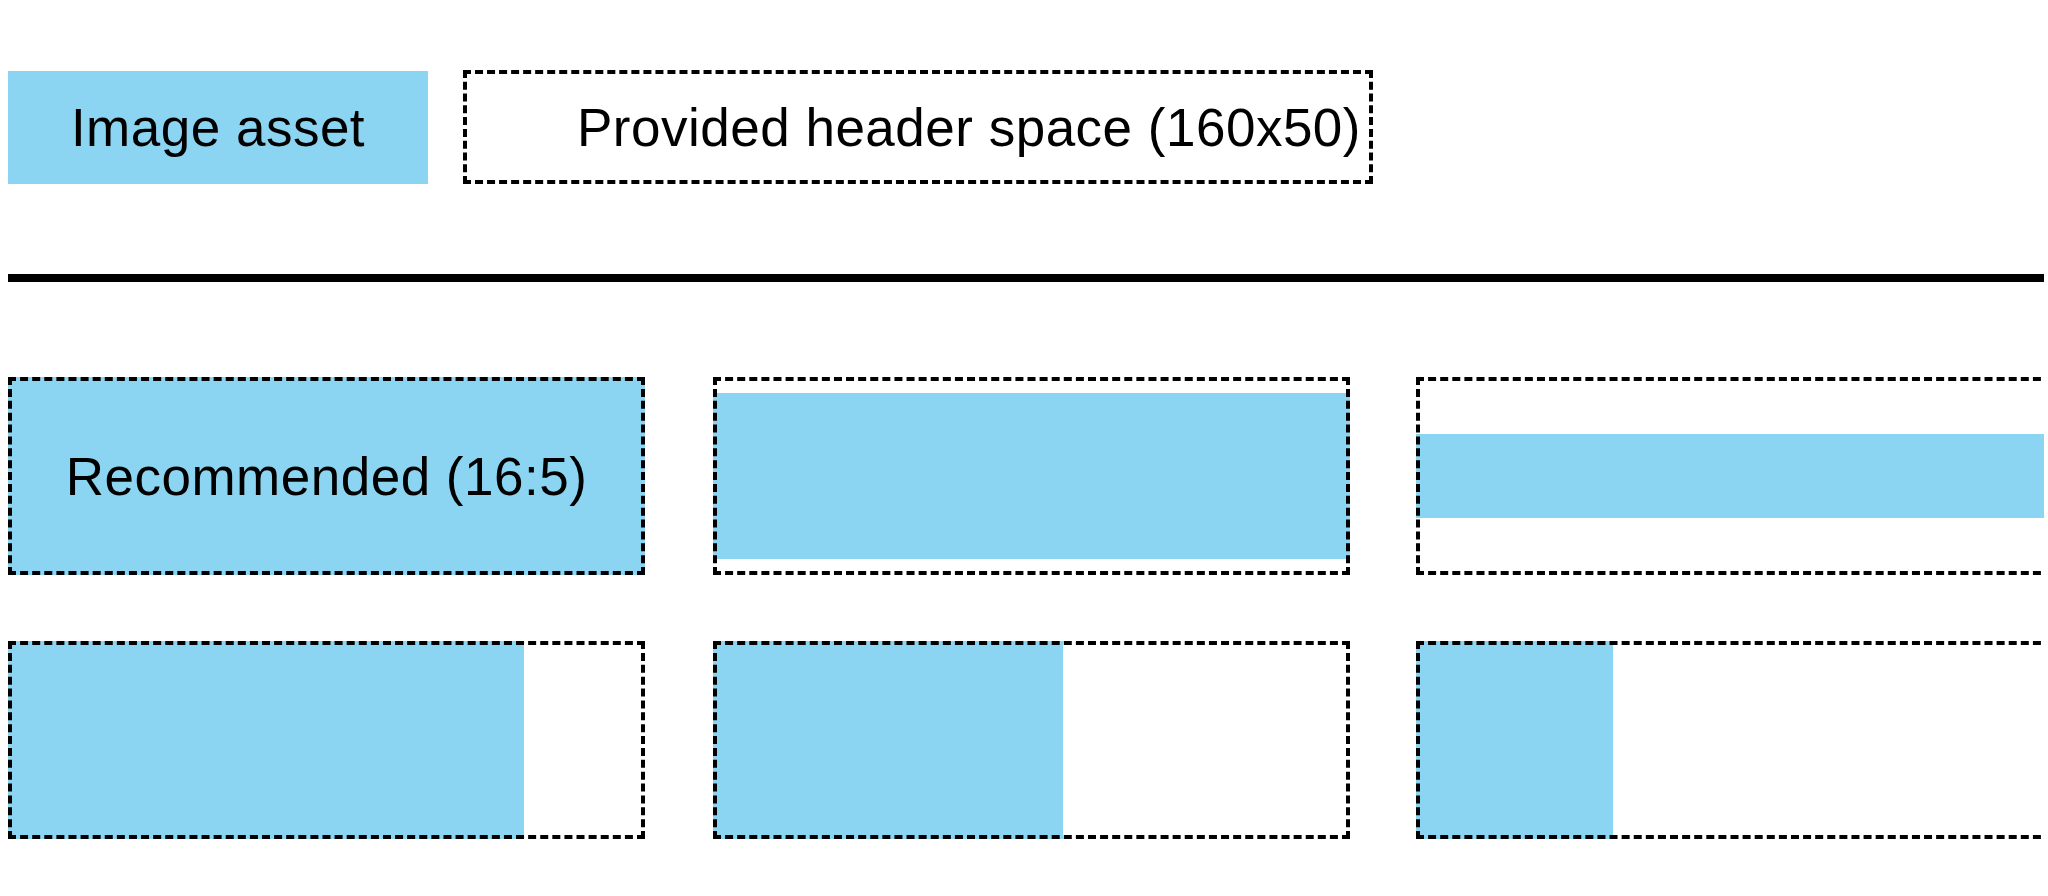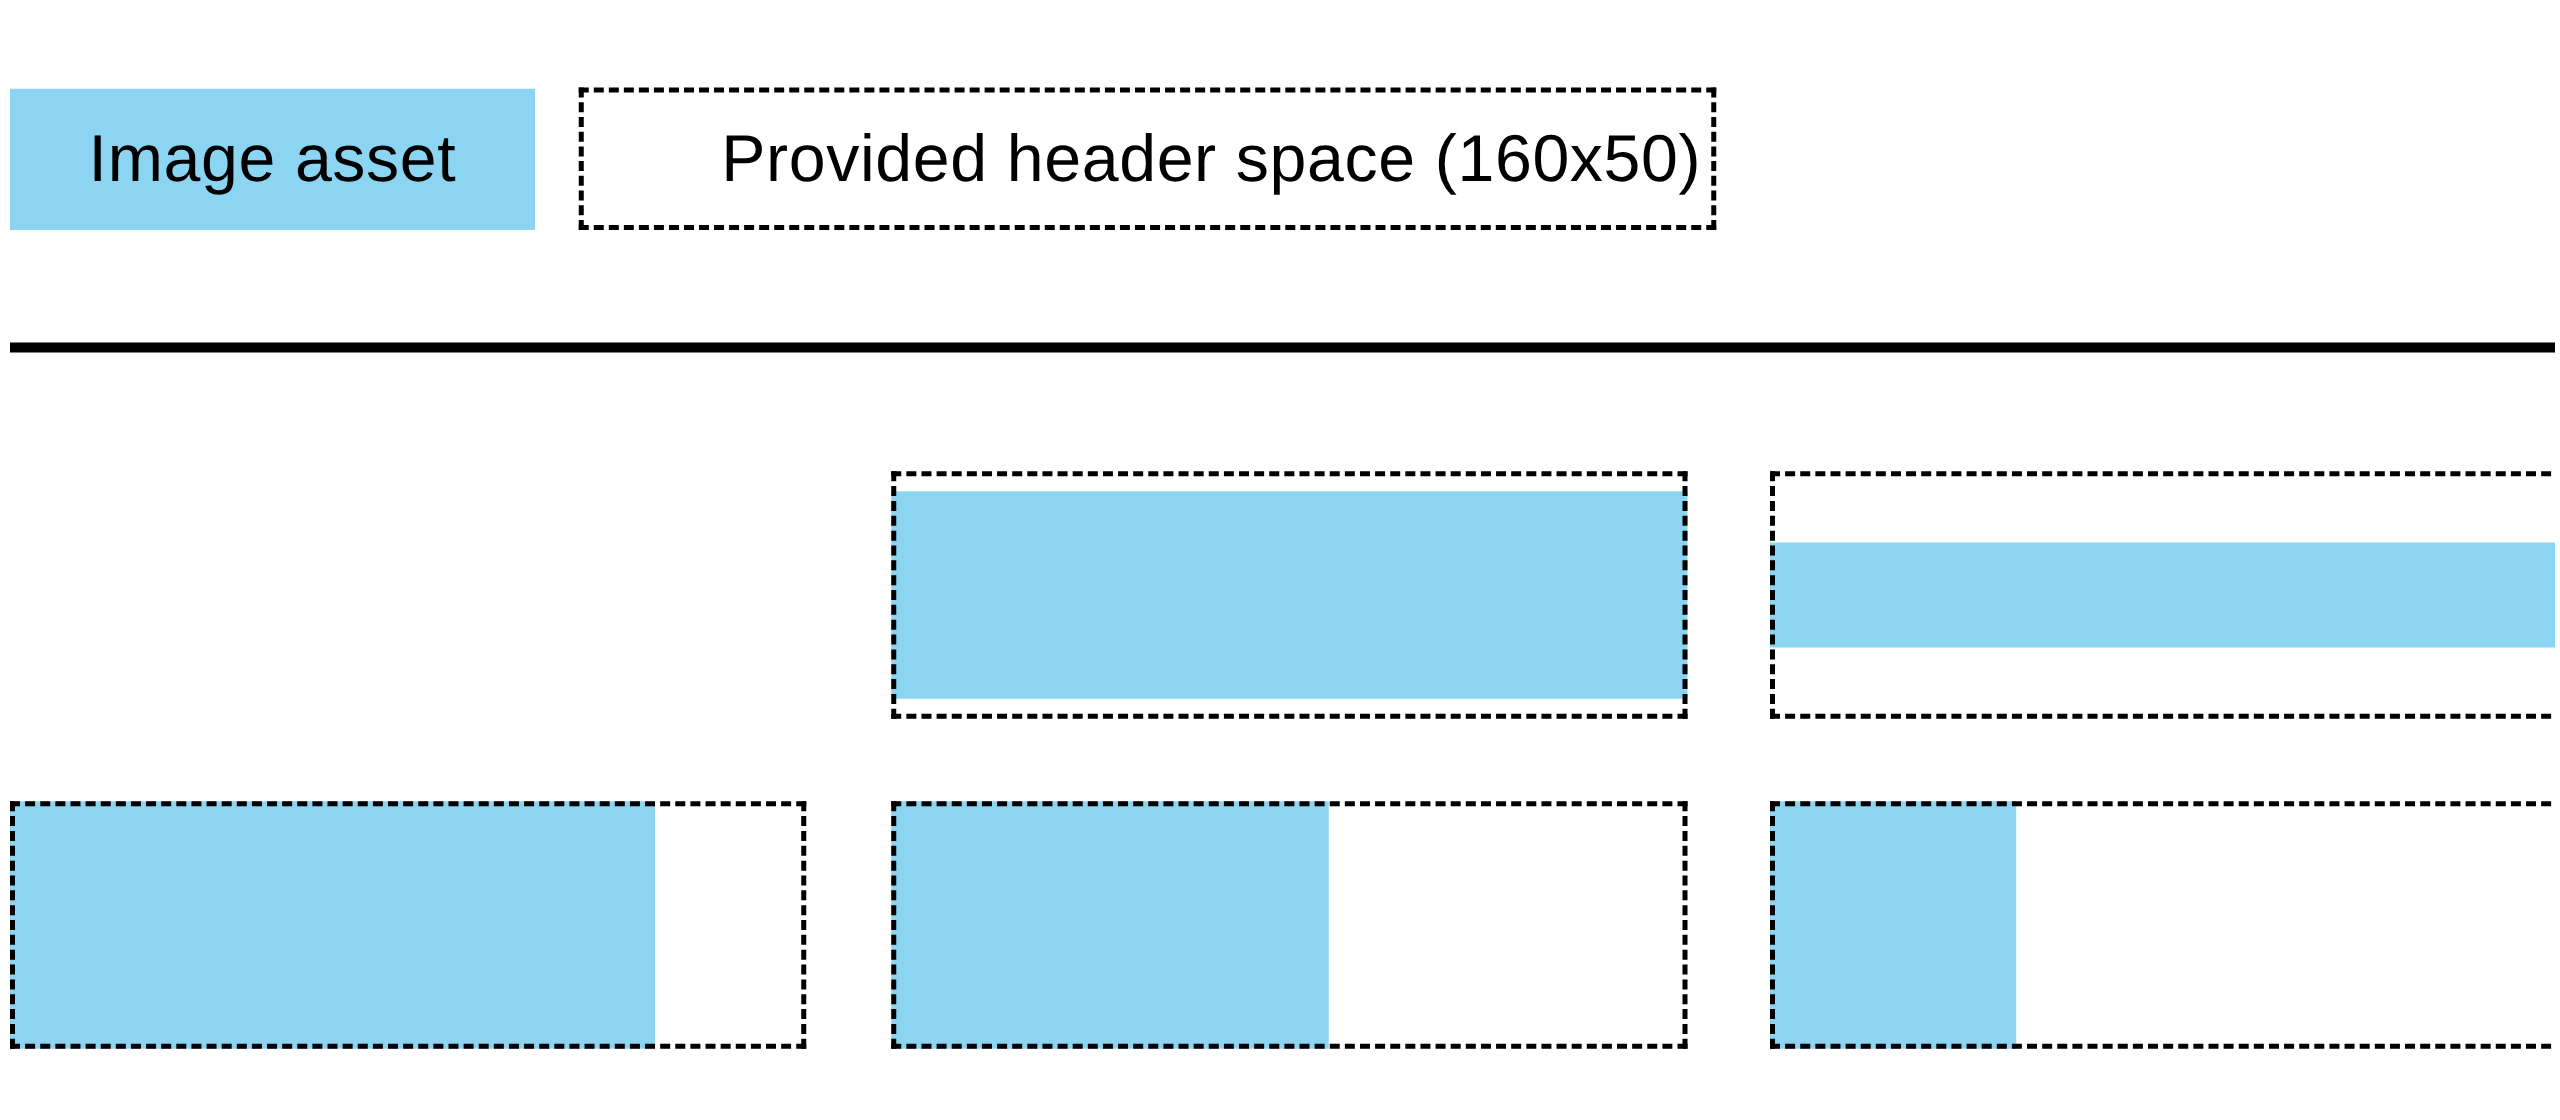--- a/index.html
+++ b/index.html
@@ -82,20 +82,25 @@
 
   <div class="legend-swatch">
     <span class="diagram-label">Image asset</span>
   </div>
   <div class="legend-space">
     <span class="diagram-label">Provided header space (160x50)</span>
   </div>
 
   <div class="divider"></div>
 
+  <div class="slot pos-r1c1">
+    <div class="asset" style="width: 100%; height: 100%; left: 0px; top: 0%;"></div>
+    <div class="outline"></div>
+    <span class="slot-label diagram-label">Recommended (16:5)</span>
+  </div>
 
   <div class="slot pos-r1c2">
     <div class="asset" style="width: 100%; height: 84%; left: 0px; top: 8%;"></div>
     <div class="outline"></div>
   </div>
 
   <div class="slot pos-r1c3">
     <div class="asset" style="width: 100%; height: 42%; left: 0px; top: 29%;"></div>
     <div class="outline"></div>
   </div>

